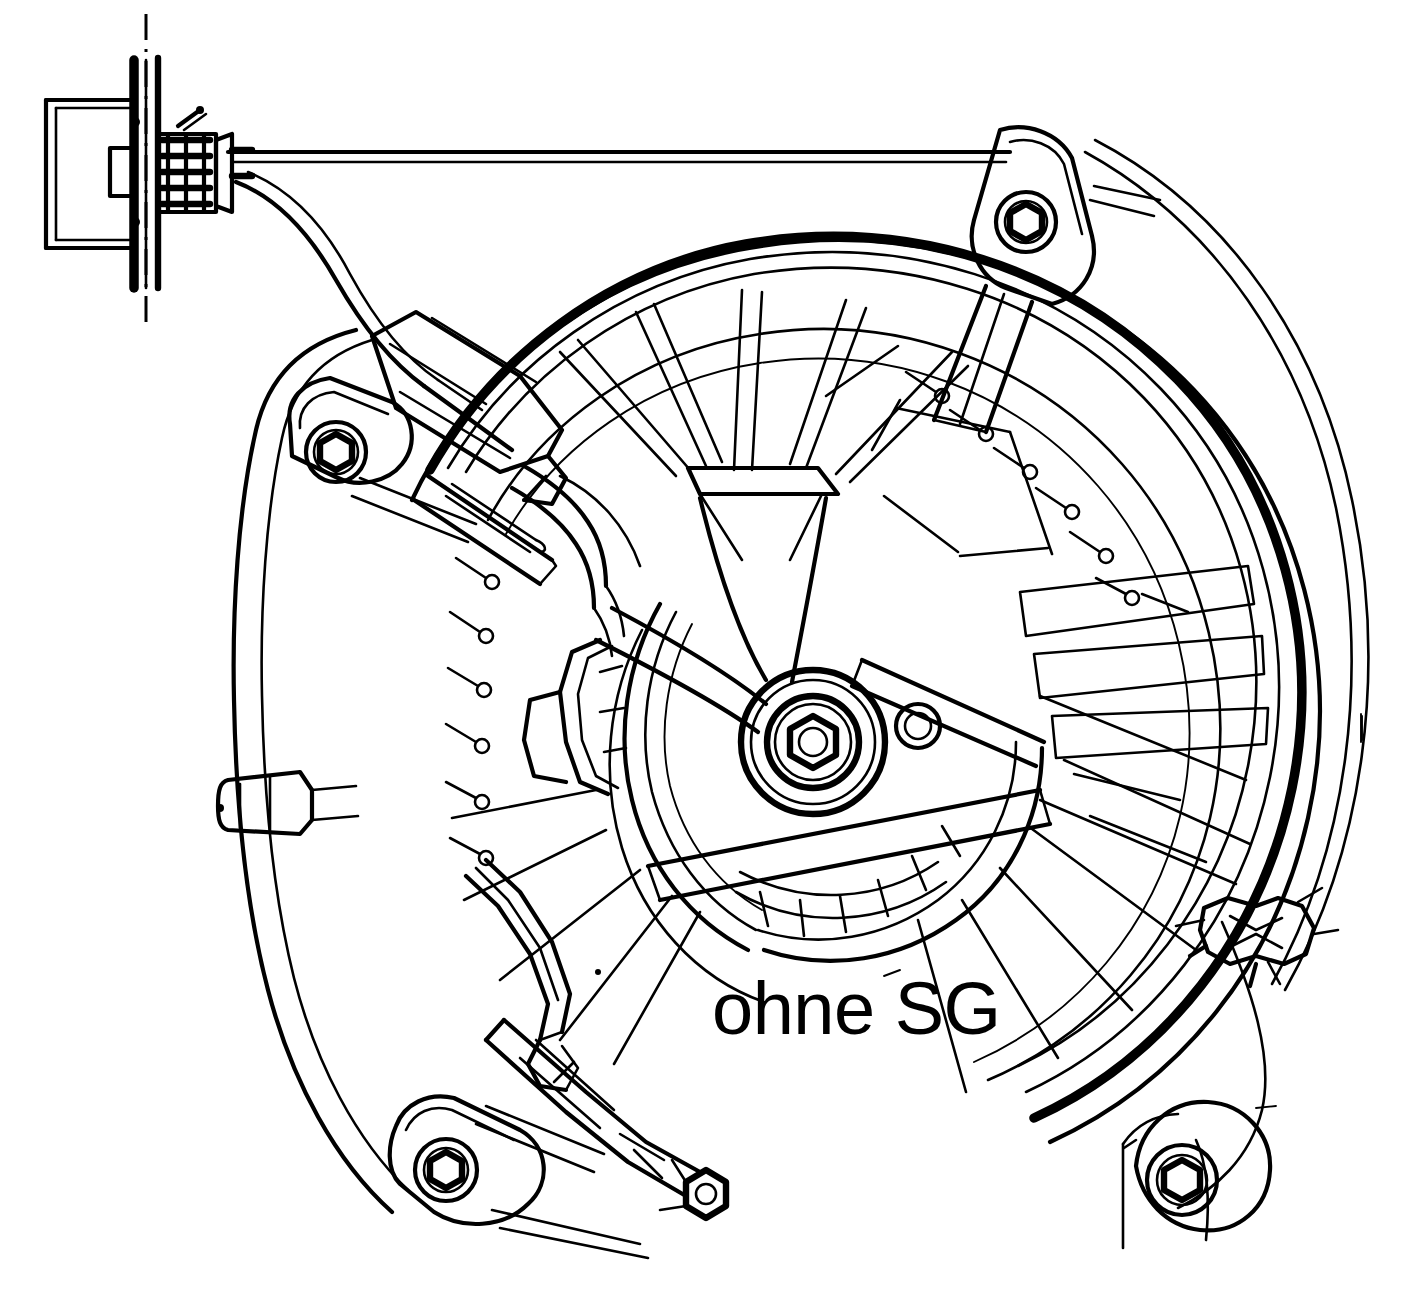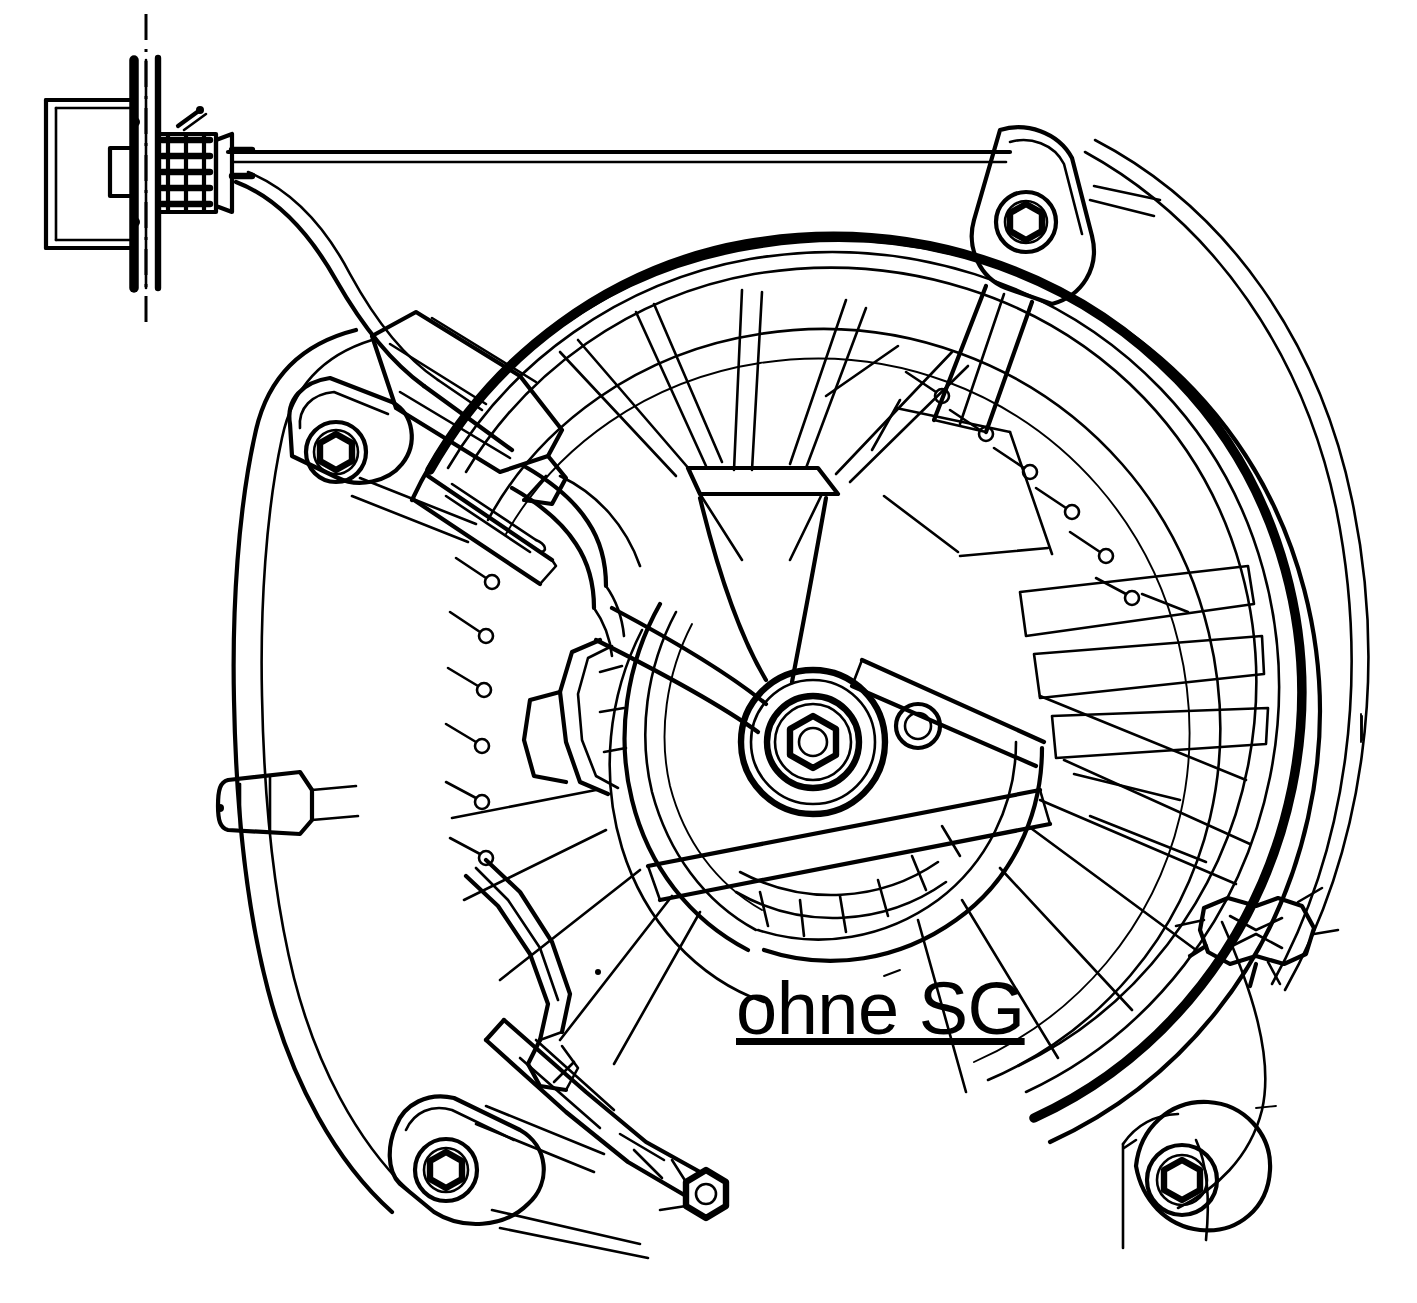--- a/index.html
+++ b/index.html
@@ -36,25 +36,24 @@
              stroke-dasharray: 26 9 3 9; }
   .annotation-text {
     position: absolute;
     color: #000000;
     font-family: "Liberation Sans", sans-serif;
     font-weight: 400;
     white-space: nowrap;
     letter-spacing: -0.5px;
   }
   #label-ohne-sg {
-    left: 736px;
+    left: 712px;
     top: 972px;
     font-size: 74px;
     line-height: 74px;
-    text-decoration: underline;
   }
   #label-without-regulator {
     left: 566px;
     top: 1040px;
     font-size: 74px;
     line-height: 74px;
   }
 </style>
 </head>
 <body>

